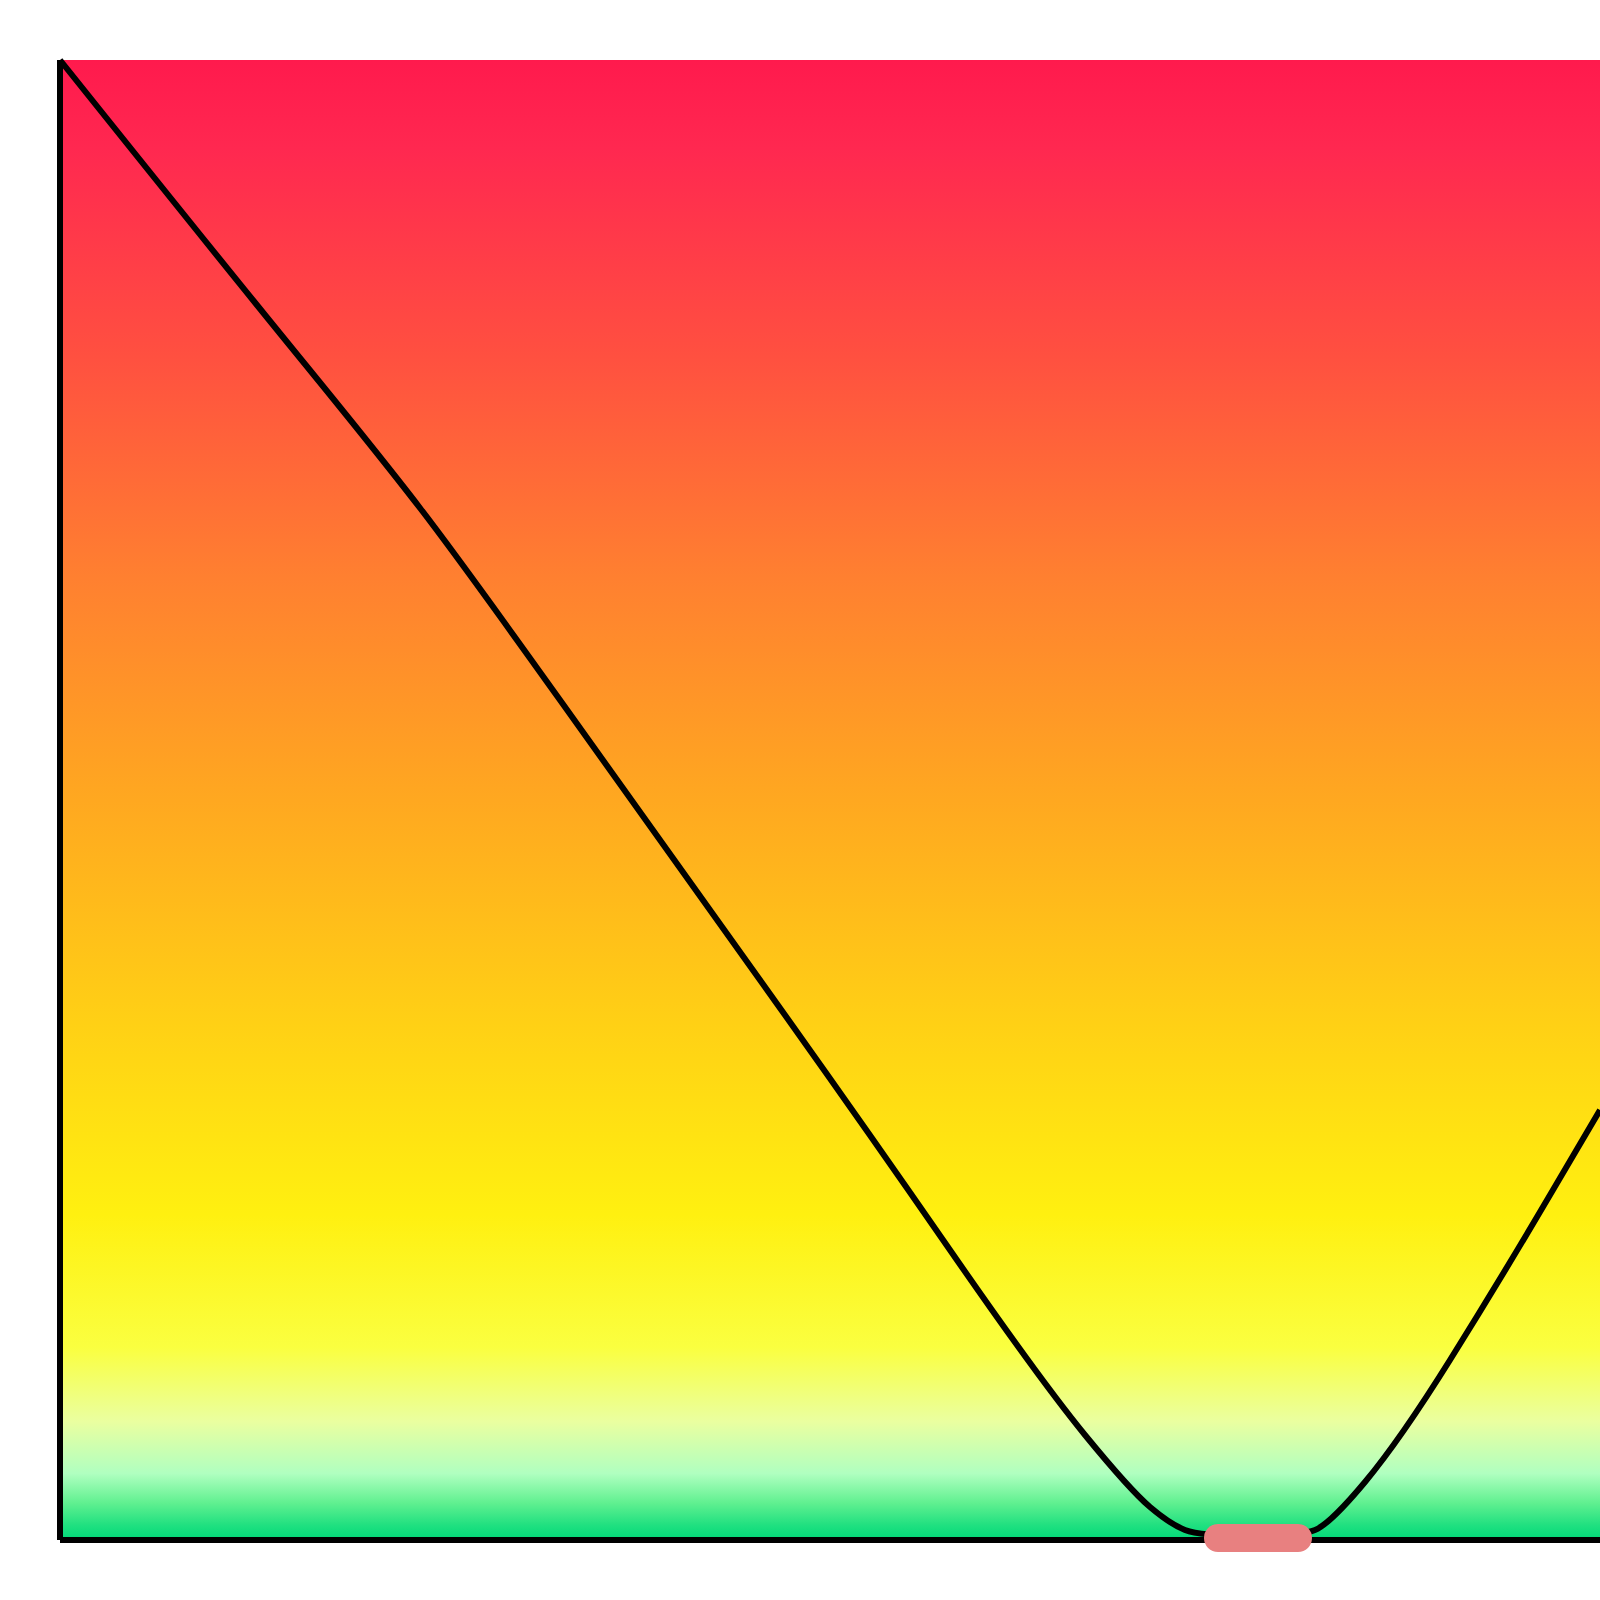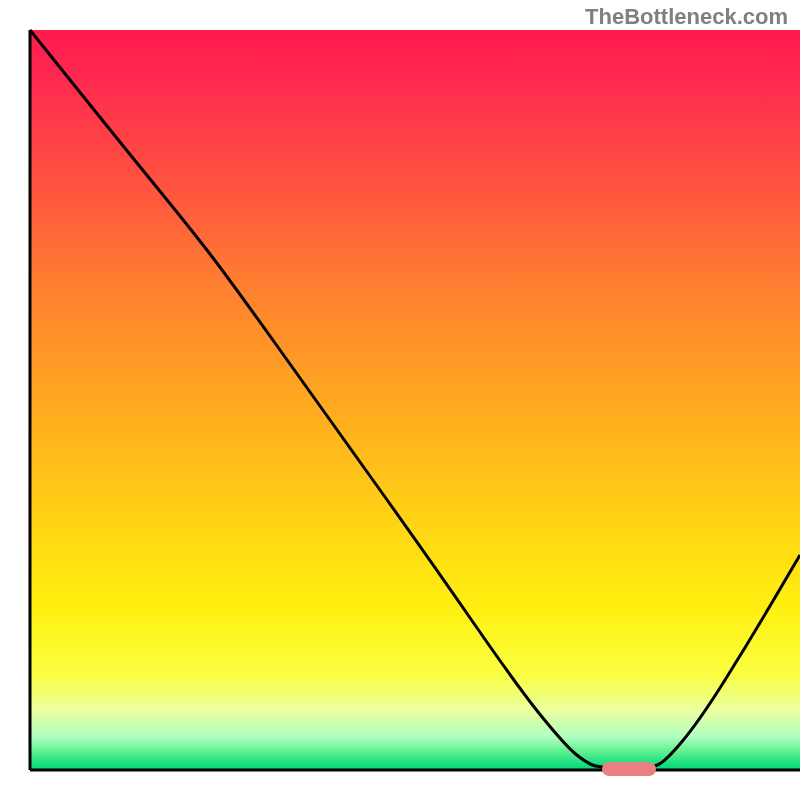--- a/index.html
+++ b/index.html
@@ -26,21 +26,20 @@
     z-index: 10;
   }
   svg {
     display: block;
   }
 </style>
 </head>
 <body>
 
 <div class="chart-container">
-  <div class="watermark">TheBottleneck.com</div>
   <svg id="chart-svg" width="800" height="800" viewBox="0 0 800 800">
     <defs>
       <linearGradient id="bg-grad" x1="0" y1="0" x2="0" y2="1">
           <stop offset="0%" stop-color="#ff1a4d"></stop>
           <stop offset="6%" stop-color="#ff2850"></stop>
           <stop offset="20%" stop-color="#ff5040"></stop>
           <stop offset="35%" stop-color="#ff8030"></stop>
           <stop offset="50%" stop-color="#ffa820"></stop>
           <stop offset="65%" stop-color="#ffd015"></stop>
           <stop offset="78%" stop-color="#fff010"></stop>

